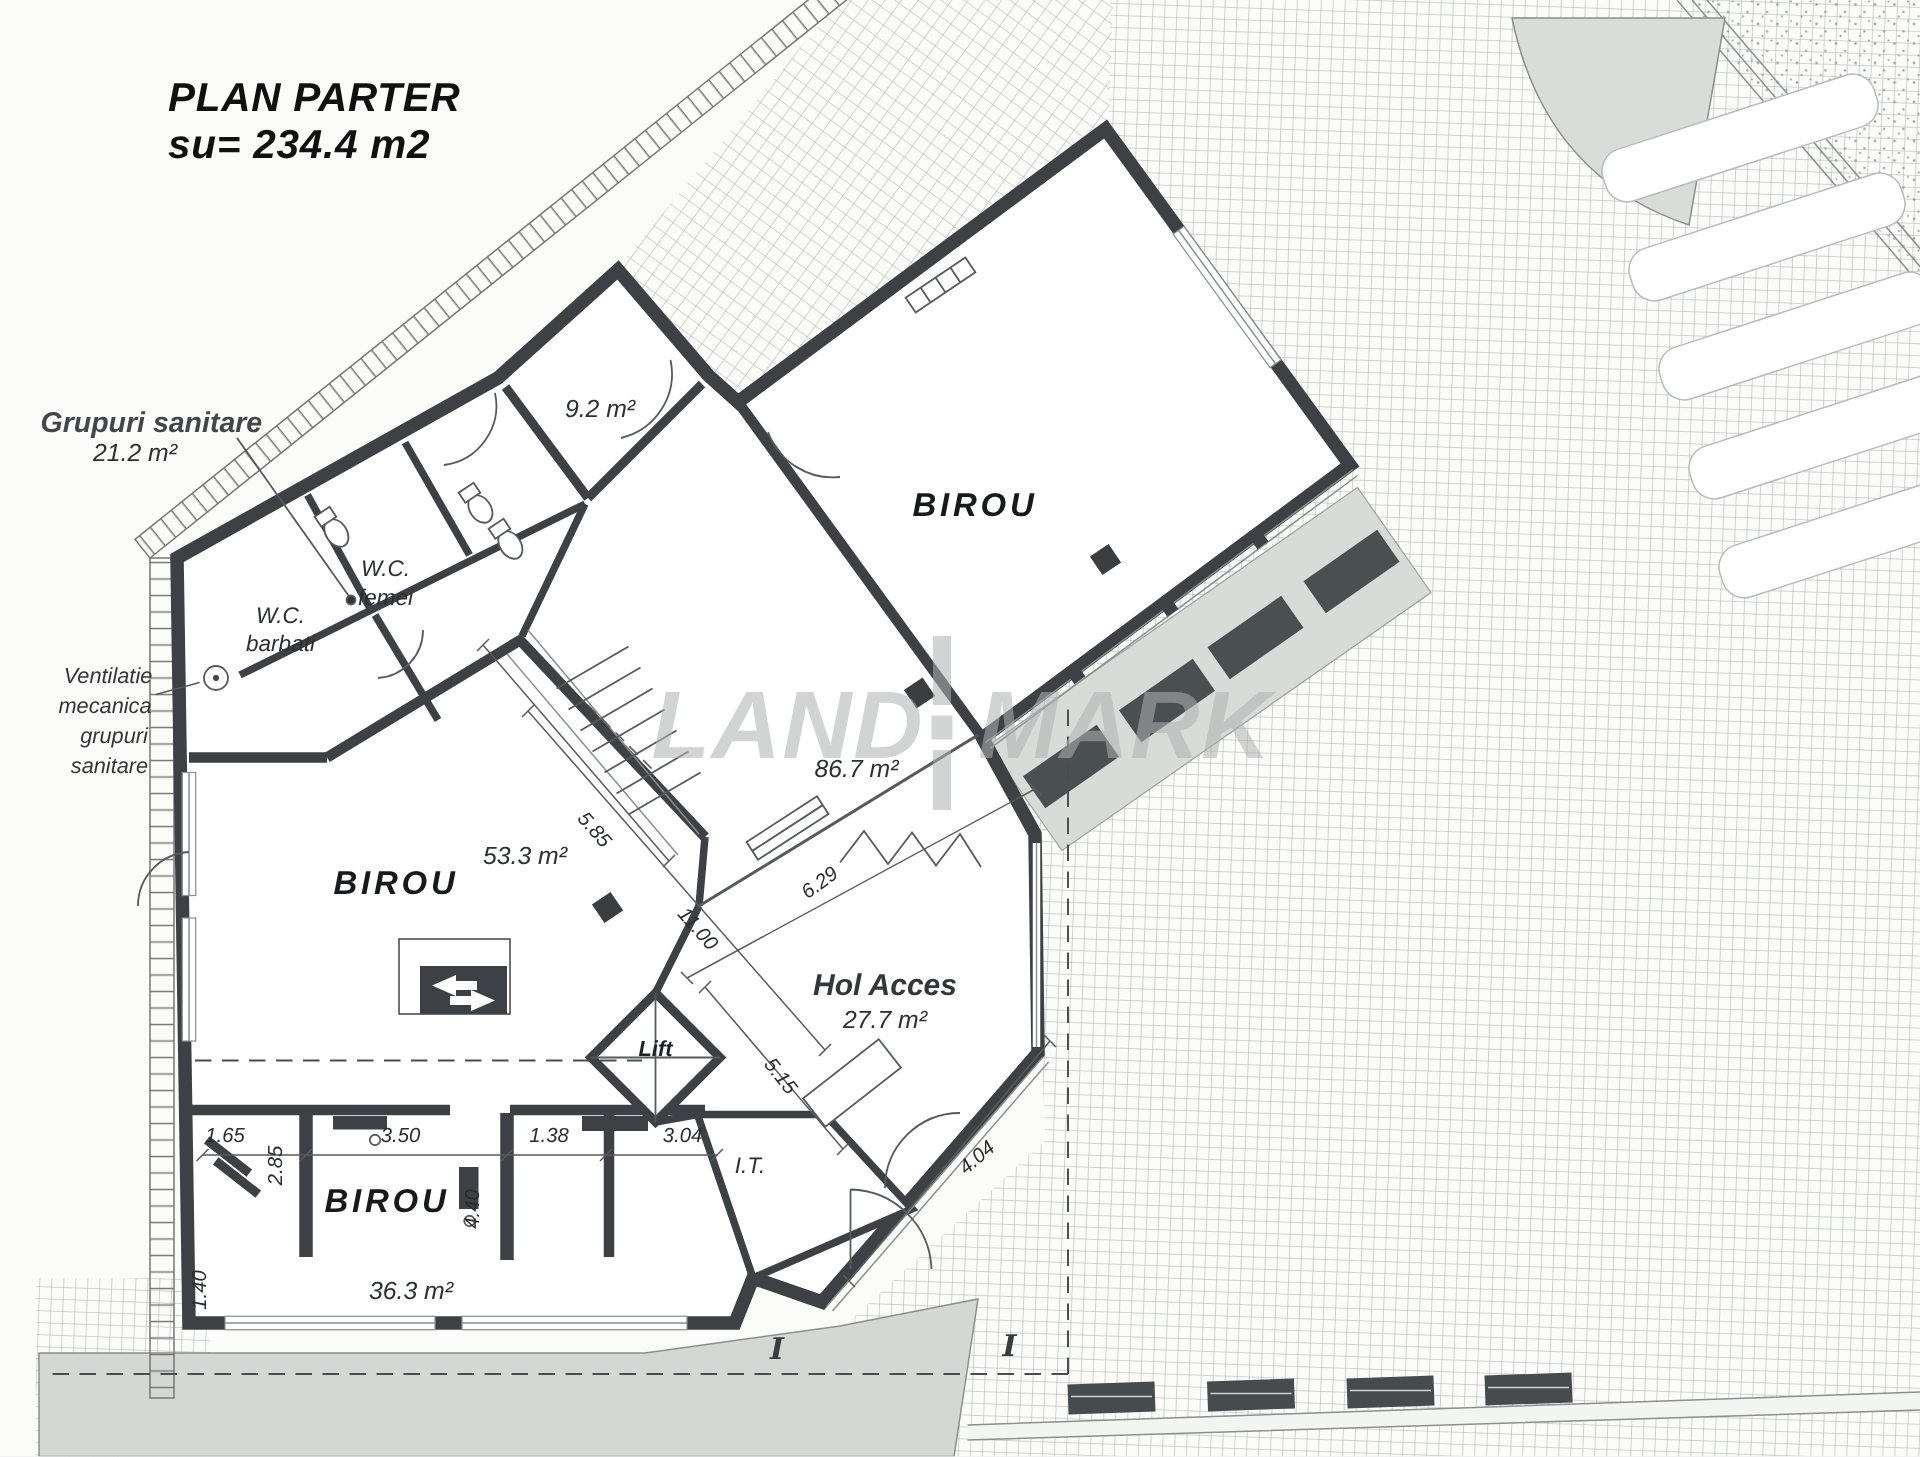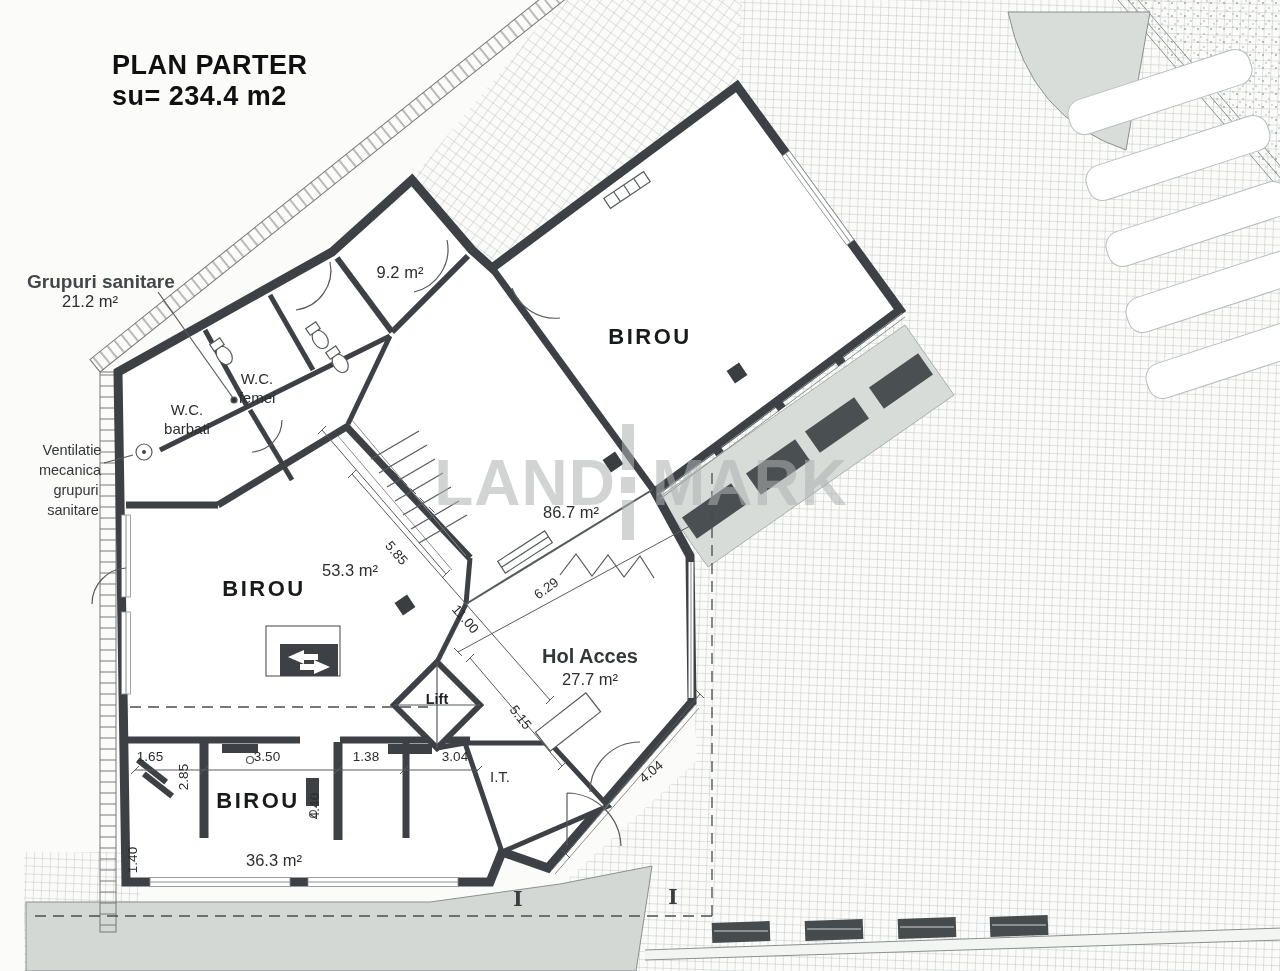--- a/index.html
+++ b/index.html
@@ -1,17 +1,17 @@
 <!DOCTYPE html>
 <html><head>
 <meta charset="utf-8">
 <style>
   html,body{margin:0;padding:0;background:#e8e8e8;}
   .canvas{position:relative;width:1280px;height:971px;background:#fbfcfa;overflow:hidden;
-          font-family:"Liberation Sans",sans-serif;}
+          font-family:"Liberation Sans",sans-serif;font-style:italic;}
   svg{display:block}
   
   .bld{fill:#ffffff;stroke:#3d4145;stroke-width:9;stroke-linejoin:miter;}
   .w7{stroke:#3d4145;stroke-width:7;fill:none;}
   .w6{stroke:#3d4145;stroke-width:6;fill:none;}
   .w5{stroke:#3d4145;stroke-width:5;fill:none;}
   .thin{stroke:#555a5c;stroke-width:1.2;fill:none;}
   .thin2{stroke:#8a8f8f;stroke-width:1;fill:none;}
   .dim{stroke:#5a5a5a;stroke-width:1;fill:none;}
   .dash{stroke:#4a4d4f;stroke-width:1.3;fill:none;stroke-dasharray:11 7;}

